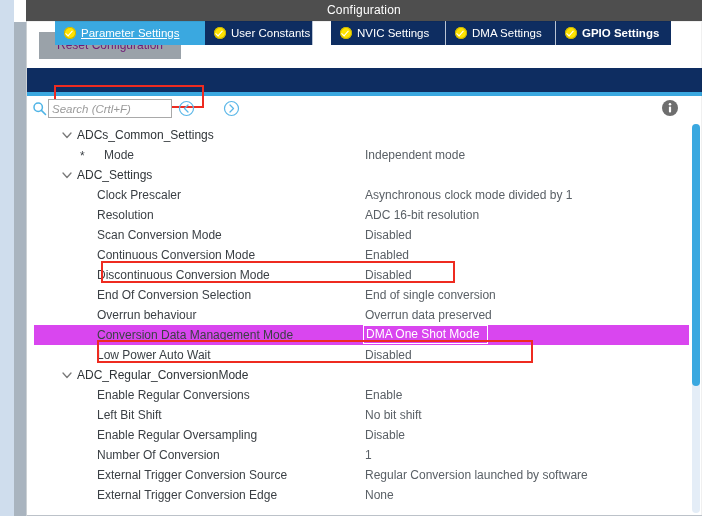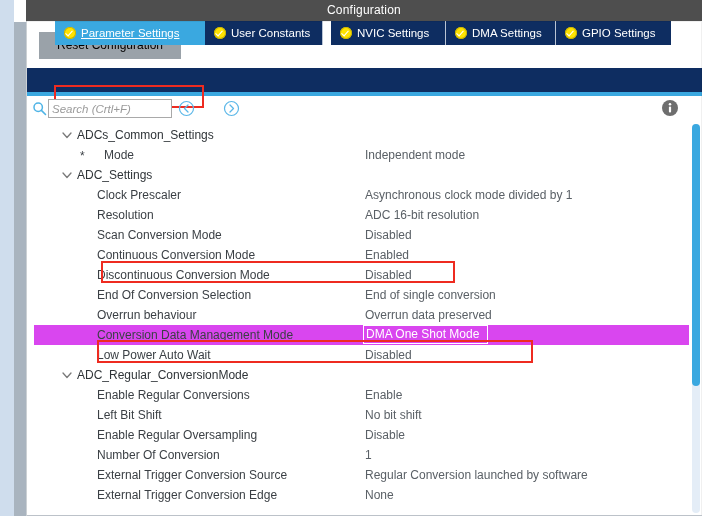--- a/index.html
+++ b/index.html
@@ -61,21 +61,21 @@
     border-left: 1px solid #d8dde2;
   }
 
   
   #reset-btn {
     position: absolute;
     left: 12px; top: 11px;
     width: 142px; height: 27px;
     background: #9aa2a9;
     border: none;
-    color: #000000;
+    color: #701a75;
     font-family: "Liberation Sans", sans-serif;
     font-size: 12px;
     text-align: center;
     line-height: 27px;
     padding: 0;
     cursor: default;
   }
 
   
   #tabbar {
@@ -303,33 +303,33 @@
     <button id="reset-btn">Reset Configuration</button>
 
     <div id="tabbar"></div>
     <div id="tabbar-underline"></div>
 
     <div id="tabs-host">
         <div class="tab active" style="left: 28px; width: 150px; text-decoration: underline;">
           <span class="chk"></span>
           <span>Parameter Settings</span>
         </div>
-        <div class="tab" style="left: 178px; width: 118px;">
+        <div class="tab" style="left: 178px; width: 108px;">
           <span class="chk"></span>
           <span>User Constants</span>
         </div>
         <div class="tab" style="left: 304px; width: 115px;">
           <span class="chk"></span>
           <span>NVIC Settings</span>
         </div>
         <div class="tab" style="left: 419px; width: 110px;">
           <span class="chk"></span>
           <span>DMA Settings</span>
         </div>
-        <div class="tab tab-sep-hide" style="left: 529px; width: 115px;">
+        <div class="tab tab-sep-hide" style="left: 529px; width: 115px; font-weight: bold;">
           <span class="chk"></span>
           <span>GPIO Settings</span>
         </div>
       </div>
 
     <div id="tab-annot"></div>
 
     <div id="searchrow">
       <span id="search-icon">
         <svg width="15" height="15" viewBox="0 0 15 15">

